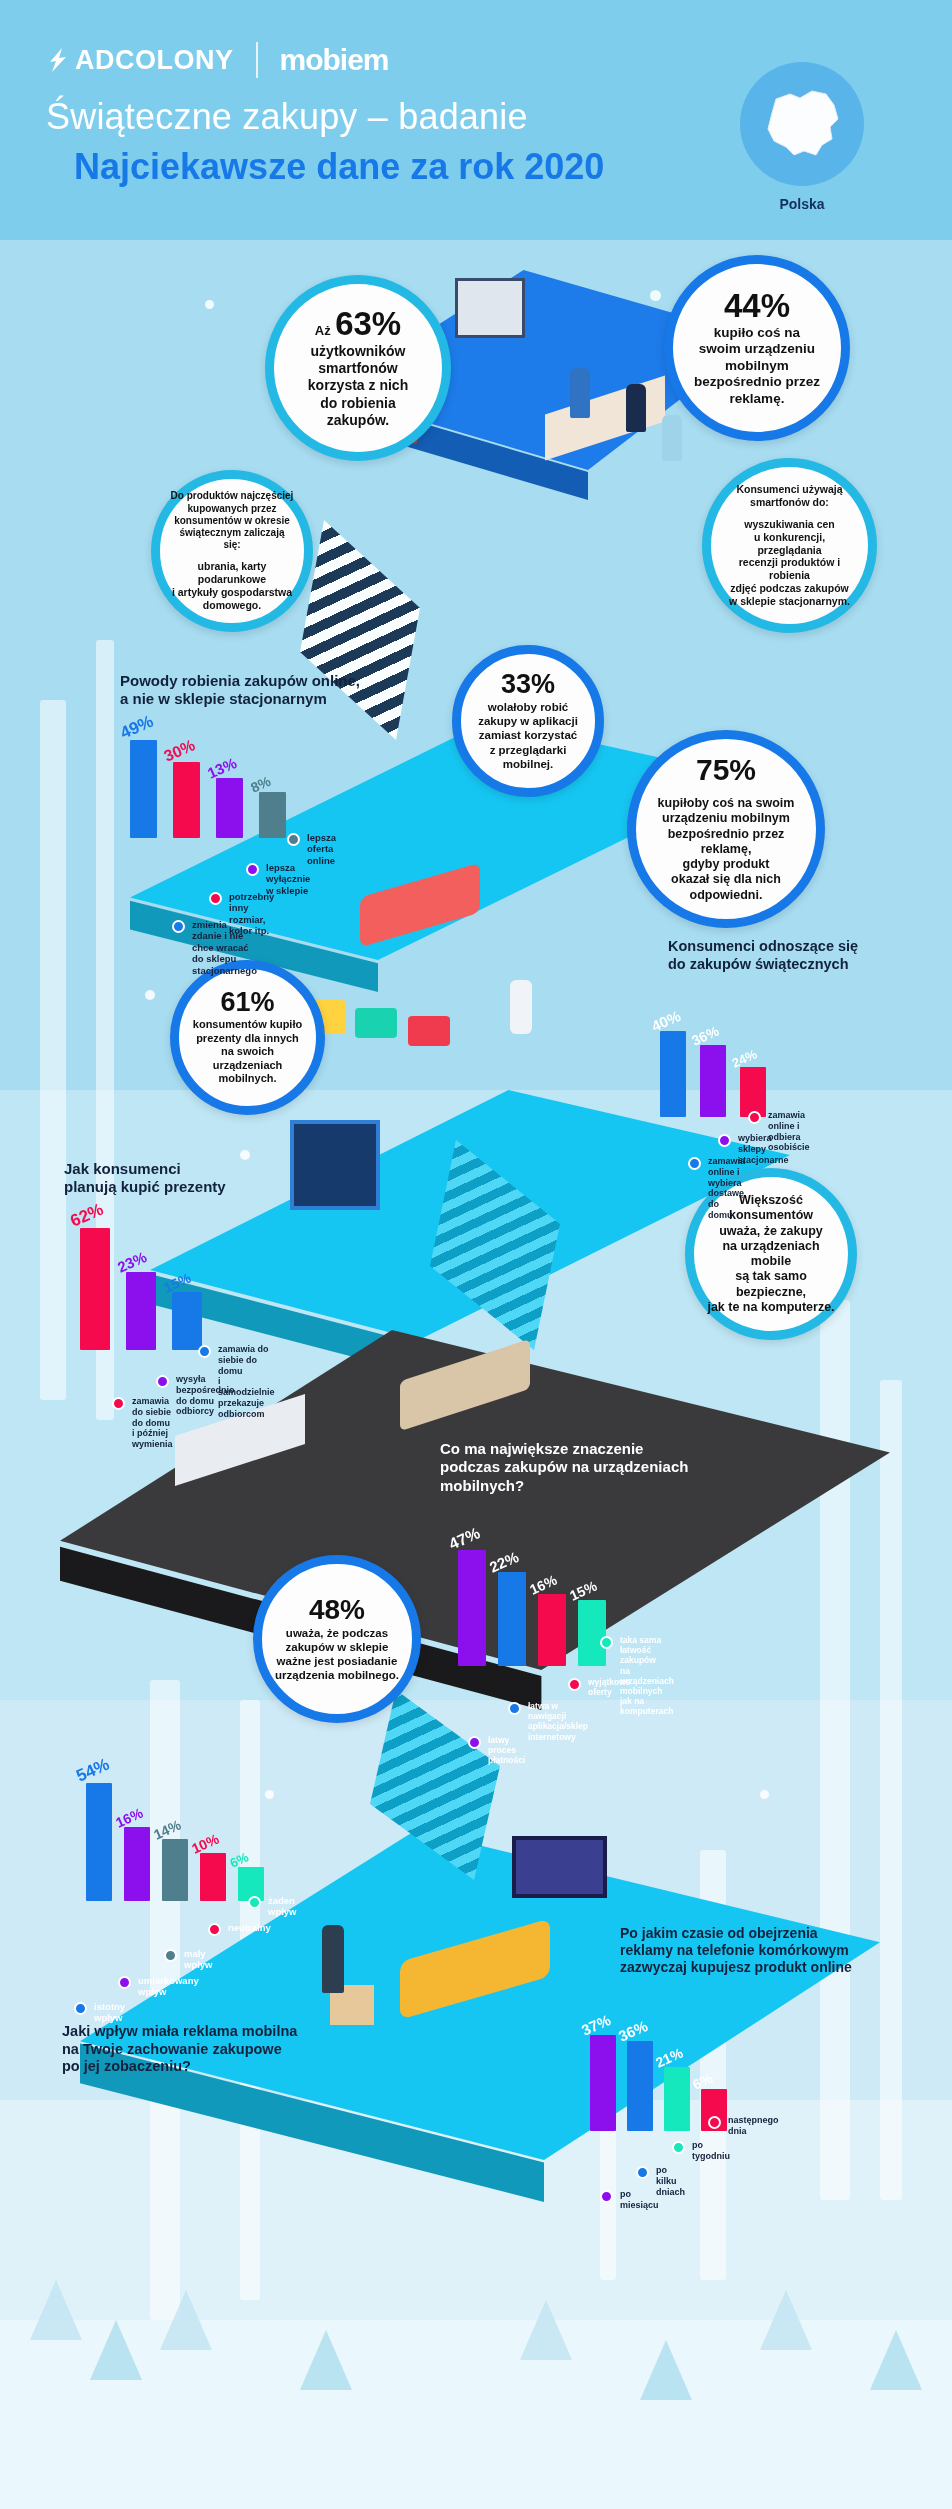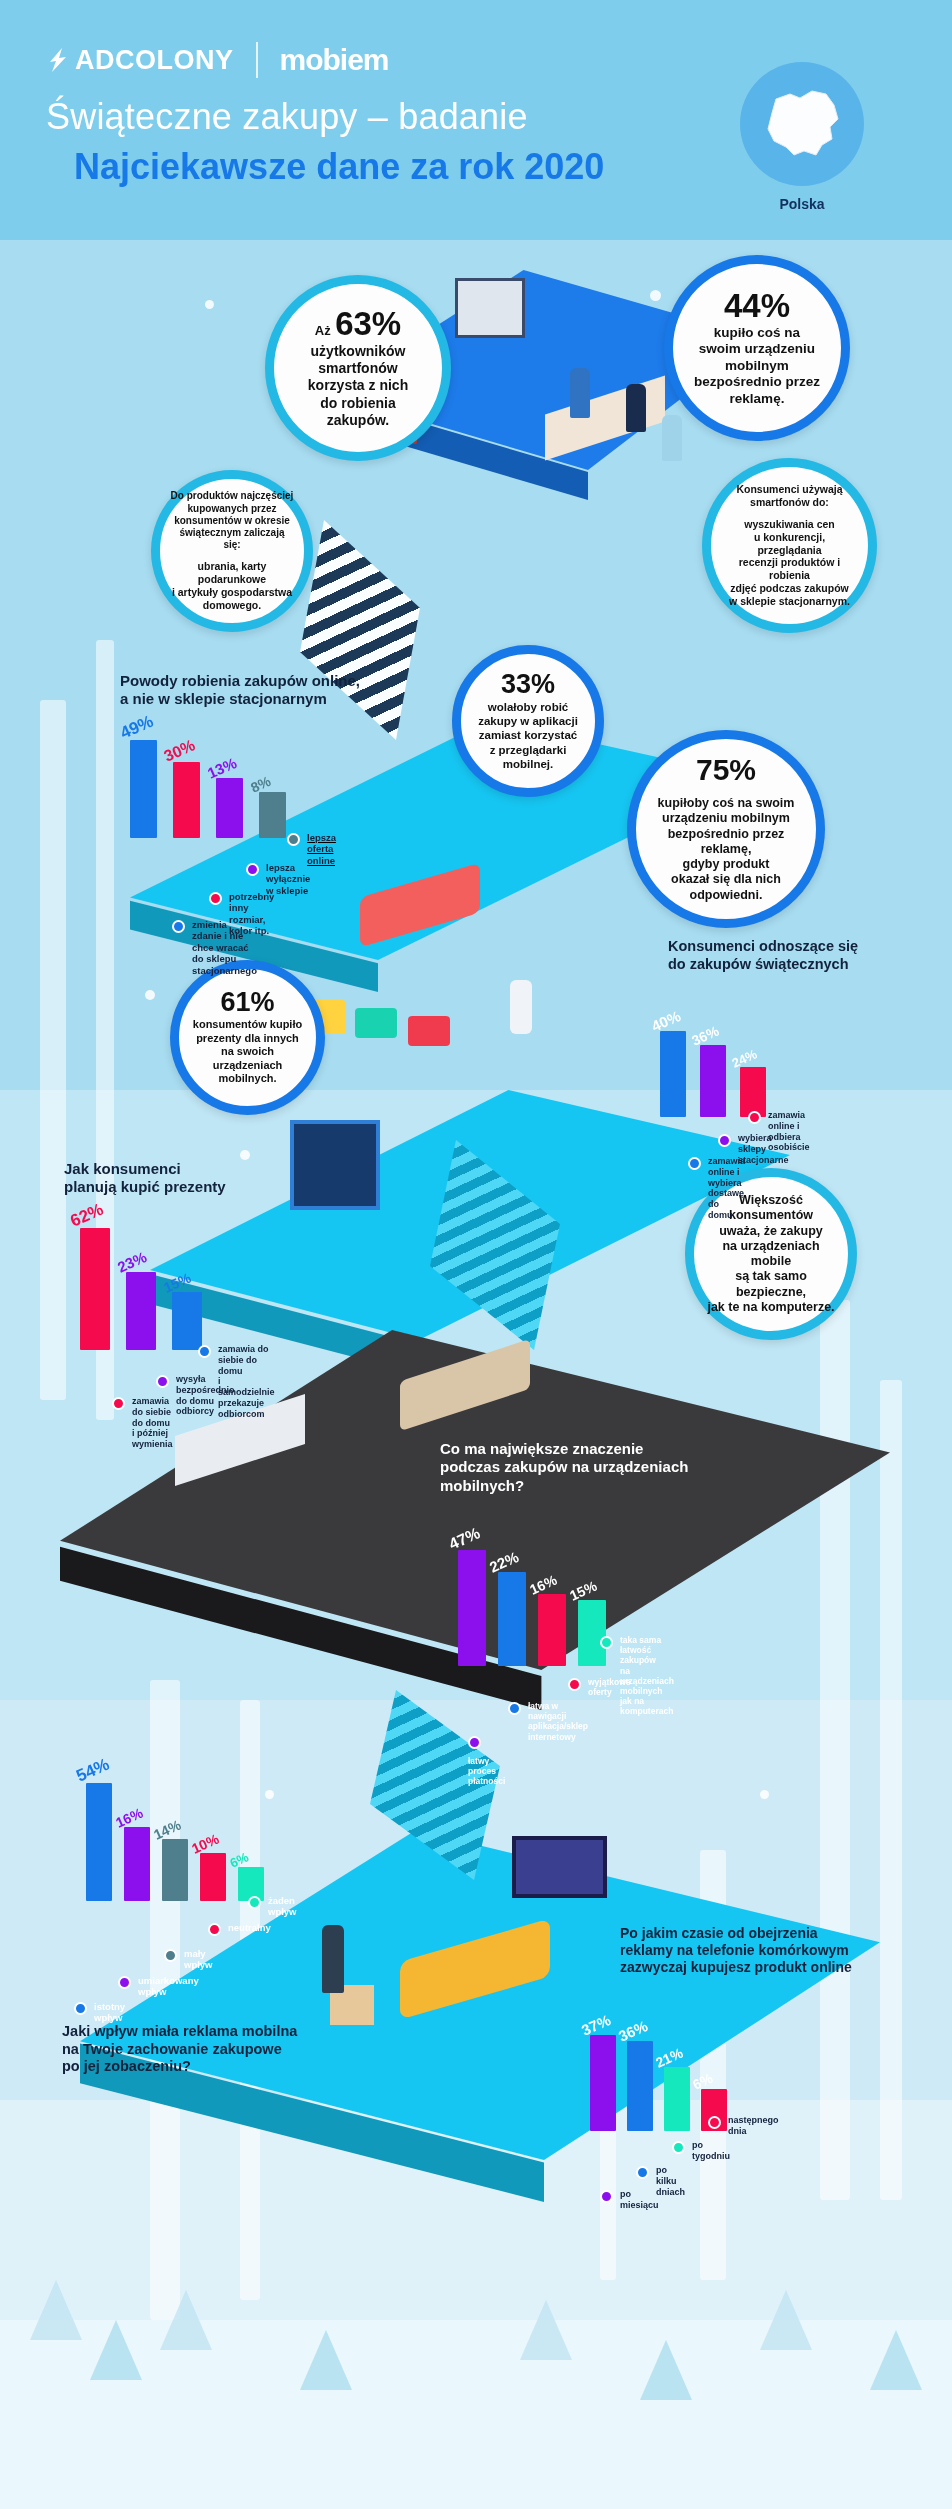--- a/index.html
+++ b/index.html
@@ -326,20 +326,27 @@
   </div>
 
   <div class="bubble cyan" style="left:685px; top:1168px; width:172px; height:172px;">
     <div class="body" style="font-size:12.5px; white-space:pre-line;">Większość konsumentów
 uważa, że zakupy
 na urządzeniach mobile
 są tak samo bezpieczne,
 jak te na komputerze.</div>
   </div>
 
+  <div class="bubble blue" style="left:253px; top:1555px; width:168px; height:168px;">
+    <div class="big" style="font-size:28px;">48%</div>
+    <div class="body" style="font-size:11.5px; white-space:pre-line; margin-top:2px;">uważa, że podczas
+zakupów w sklepie
+ważne jest posiadanie
+urządzenia mobilnego.</div>
+  </div>
 
   <div class="chart" style="left:120px; top:672px; width:400px; height:300px;">
     <div class="sec-title dark" style="left:0; top:0; font-size:15px; white-space:pre-line;">Powody robienia  zakupów online,
 a nie w sklepie stacjonarnym</div>
 
     <div class="bars" style="left:10px; top:48px; height:118px; gap:16px; align-items:flex-end;">
       <div class="bar-wrap">
         <div class="bar-val" style="font-size:17px; color:#1778e8;">49%</div>
         <div class="bar" style="width:27px; height:98px; background:#1778e8;"></div>
       </div>
@@ -351,21 +358,21 @@
         <div class="bar-val" style="font-size:15px; color:#8c10ee;">13%</div>
         <div class="bar" style="width:27px; height:60px; background:#8c10ee;"></div>
       </div>
       <div class="bar-wrap">
         <div class="bar-val" style="font-size:14px; color:#4f7f8c;">8%</div>
         <div class="bar" style="width:27px; height:46px; background:#4f7f8c;"></div>
       </div>
     </div>
 
     <div class="legend" style="left:0; top:160px;">
-      <div class="legend-row" style="left:167px; top:0;text-decoration:underline;">
+      <div class="legend-row" style="left:167px; top:0;">
         <span class="dot" style="background:#4f7f8c;"></span>
         <span class="legend-label" style="font-size:9.5px; color:#13223c;">lepsza oferta online</span>
       </div>
       <div class="legend-row" style="left:126px; top:30px;">
         <span class="dot" style="background:#8c10ee;"></span>
         <span class="legend-label" style="font-size:9.5px; color:#13223c;">lepsza wyłącznie w sklepie</span>
       </div>
       <div class="legend-row" style="left:89px; top:59px;">
         <span class="dot" style="background:#f50a4e;"></span>
         <span class="legend-label" style="font-size:9.5px; color:#13223c;">potrzebny inny rozmiar, kolor itp.</span>
@@ -482,21 +489,21 @@
       </div>
       <div class="legend-row" style="left:128px; top:42px;">
         <span class="dot" style="background:#f50a4e;"></span>
         <span class="legend-label" style="font-size:8.5px; color:#ffffff;">wyjątkowe oferty</span>
       </div>
       <div class="legend-row" style="left:68px; top:66px;">
         <span class="dot" style="background:#1778e8;"></span>
         <span class="legend-label" style="font-size:8.5px; color:#ffffff;">łatwa w nawigacji
 aplikacja/sklep internetowy</span>
       </div>
-      <div class="legend-row" style="left:28px; top:100px;flex-direction:column;">
+      <div class="legend-row" style="left:28px; top:100px;">
         <span class="dot" style="background:#8c10ee;"></span>
         <span class="legend-label" style="font-size:8.5px; color:#ffffff;">łatwy proces płatności</span>
       </div>
     </div>
   </div>
 
   <div class="chart" style="left:56px; top:1745px; width:420px; height:360px;">
     <div class="bars" style="left:30px; top:38px; height:118px; gap:12px; align-items:flex-end;">
       <div class="bar-wrap">
         <div class="bar-val" style="font-size:17px; color:#1778e8;">54%</div>

